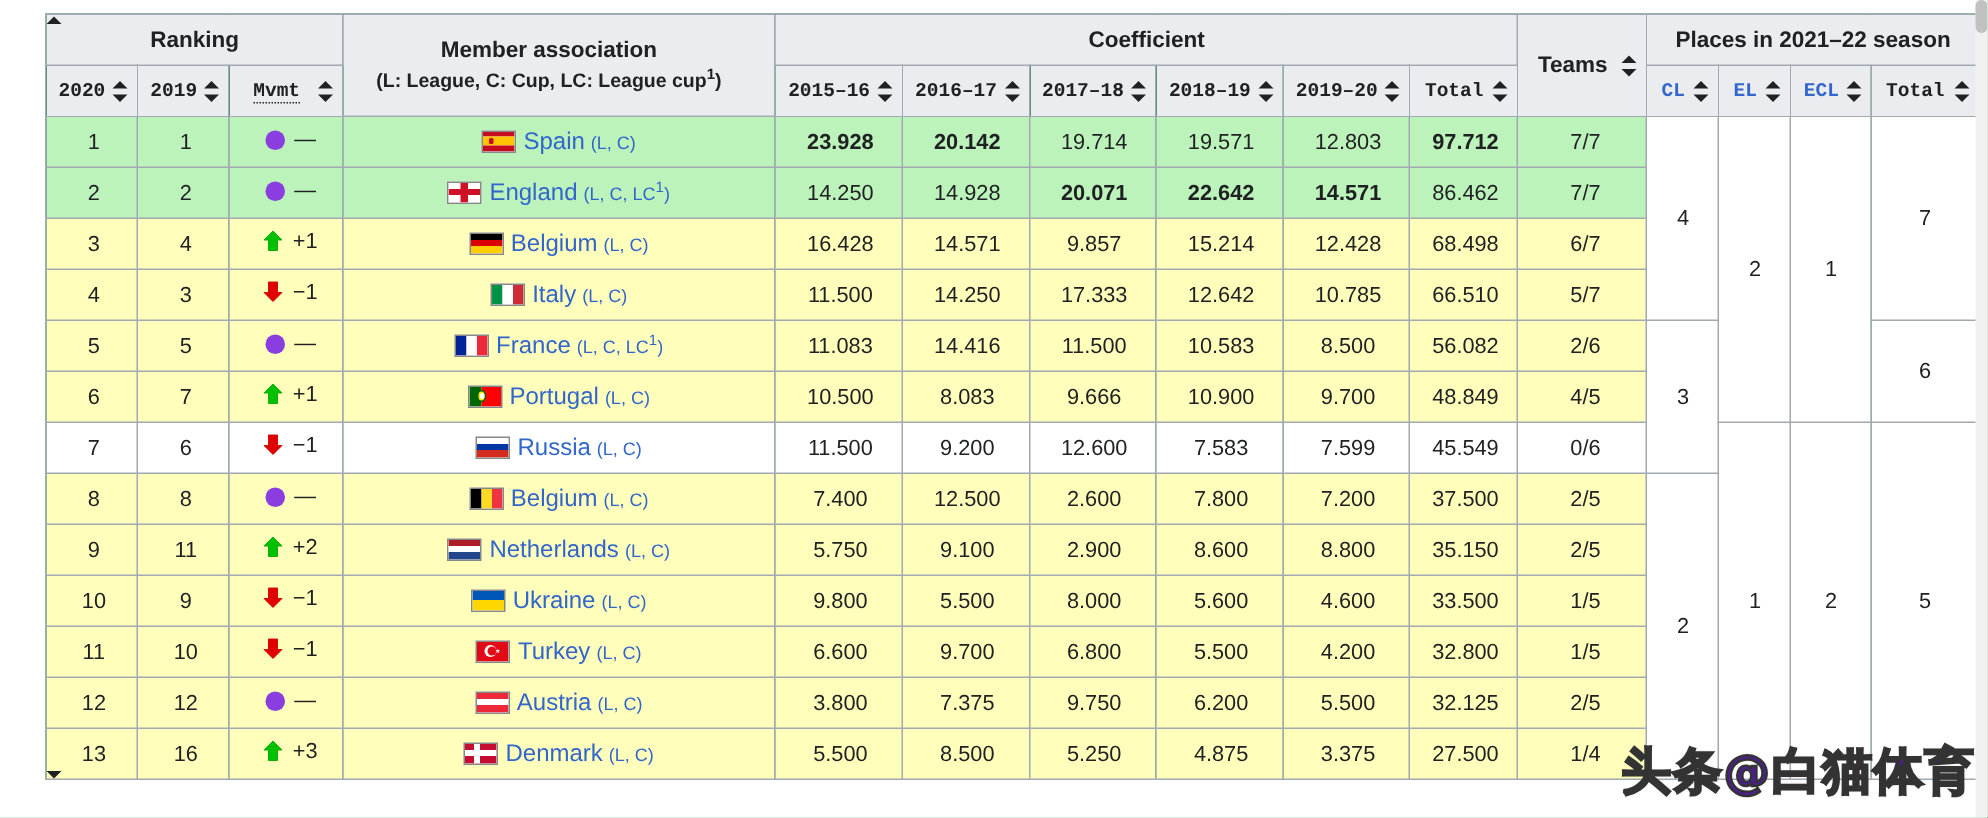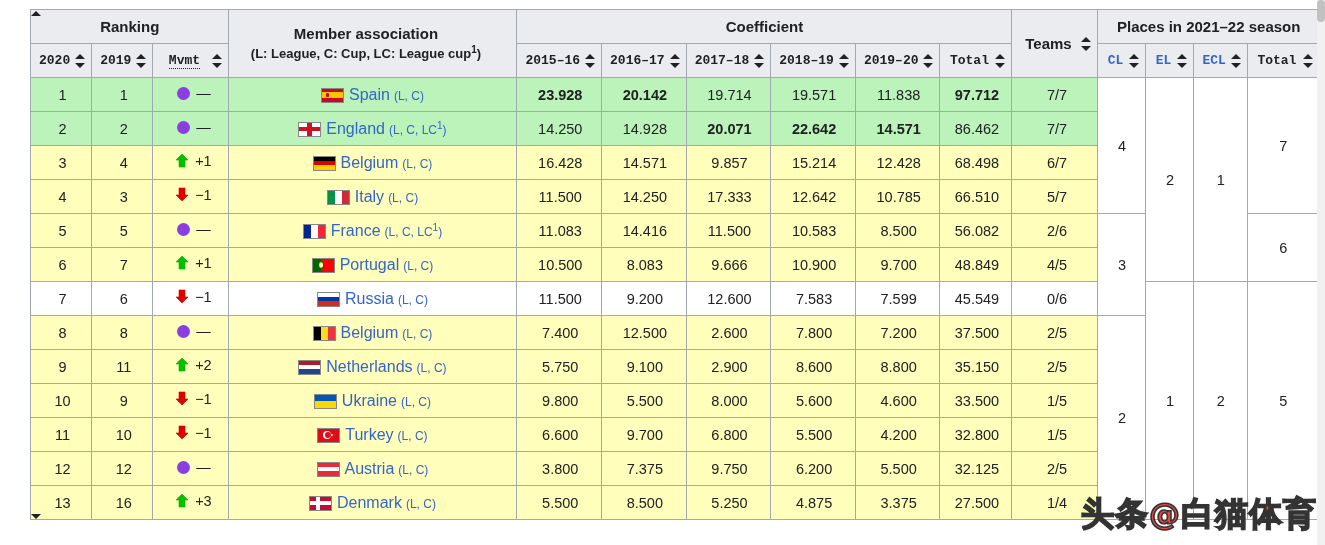--- a/index.html
+++ b/index.html
@@ -152,21 +152,21 @@
   .assoc-comp { color: #3366cc; font-size: 12px; }
 
   
   .watermark {
     position: absolute;
     right: 8px;
     bottom: 8px;
     font-family: "DejaVu Sans", sans-serif;
     font-size: 33px;
     font-weight: bold;
-    color: #ef4444;
+    color: #4c1d95;
     letter-spacing: 1px;
     -webkit-text-stroke: 1.6px #333;
     text-shadow: 0 0 2px rgba(0,0,0,.25);
     white-space: nowrap;
     pointer-events: none;
   }
   .watermark .at { font-size: 31px; }
 
   .scrollbar-right {
     position: absolute;
@@ -222,21 +222,21 @@
           <td class="rank">1</td>
           <td class="mvmt"><span class="mv same">
               <span class="glyph same"></span>
               <span class="lbl">—</span>
             </span></td>
           <td class="assoc"><span class="flag"><i style="left:0;top:0;right:0;height:25%;background:#c60b1e"></i><i style="left:0;top:25%;right:0;height:50%;background:#ffc400"></i><i style="left:0;bottom:0;right:0;height:25%;background:#c60b1e"></i><i style="left:18%;top:36%;width:17%;height:30%;background:#c60b1e;border-radius:1px"></i></span><a class="lnk assoc-name" href="#">Spain</a> <span class="assoc-comp">(L, C)</span></td>
           <td class="num bold">23.928</td>
           <td class="num bold">20.142</td>
           <td class="num">19.714</td>
           <td class="num">19.571</td>
-          <td class="num">11.838</td>
+          <td class="num">12.803</td>
           <td class="num bold">97.712</td>
           <td class="teams">7/7</td>
           <td class="places" rowspan="4">4</td>
           <td class="places" rowspan="6">2</td>
           <td class="places" rowspan="6">1</td>
           <td class="places" rowspan="4">7</td>
         </tr>
         <tr class="tint-green">
           <td class="rank">2</td>
           <td class="rank">2</td>

